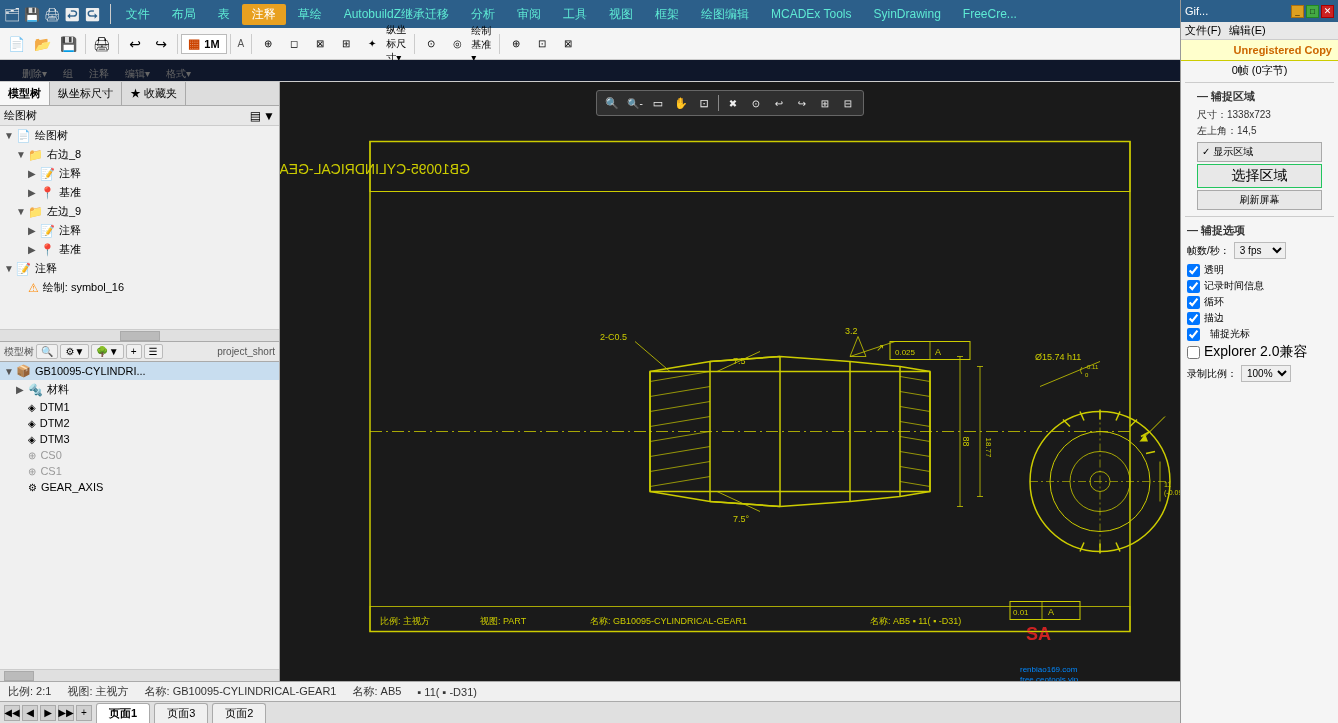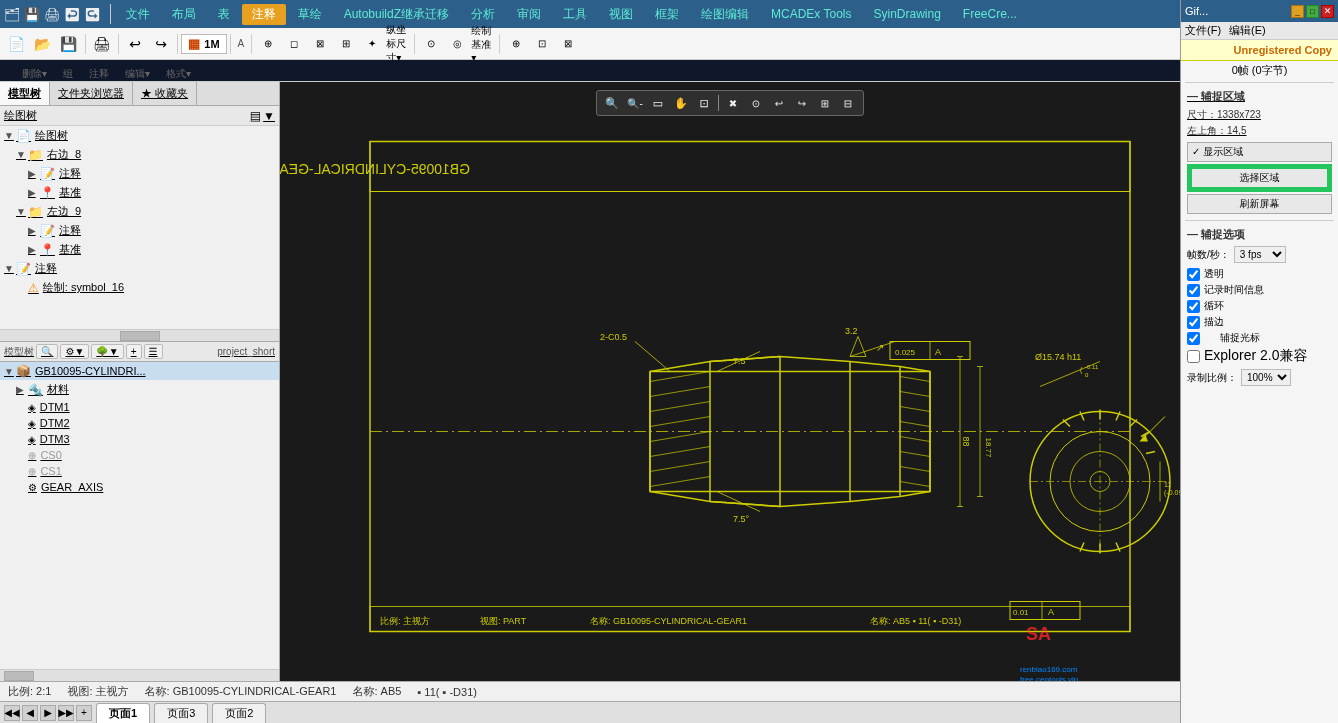--- a/index.html
+++ b/index.html
@@ -118,29 +118,29 @@
 
       <div id="ribbon-tabs">
 
         <span style="font-size:10px; color:#666; padding:0 8px; display:flex; align-items:center;">删除▾</span>
         <span style="font-size:10px; color:#666; padding:0 8px; display:flex; align-items:center;">组</span>
         <span style="font-size:10px; color:#666; padding:0 8px; display:flex; align-items:center;">注释</span>
         <span style="font-size:10px; color:#666; padding:0 8px; display:flex; align-items:center;">编辑▾</span>
         <span style="font-size:10px; color:#666; padding:0 8px; display:flex; align-items:center;">格式▾</span>
       </div>
 
-      <div style="display:flex; flex:1; overflow:hidden; height:calc(723px - 28px - 32px - 22px - 20px);text-decoration:underline;">
+      <div style="display:flex; flex:1; overflow:hidden; height:calc(723px - 28px - 32px - 22px - 20px);">
 
         <div id="left-panel" style="width:280px; display:flex; flex-direction:column; background:#f0f0f0; border-right:1px solid #aaa;">
 
           <div style="display:flex; flex-direction:column; border-bottom:1px solid #aaa; flex:1; max-height:260px;">
 
             <div id="panel-tabs" style="display:flex; background:#ddd; border-bottom:1px solid #aaa;">
               <span class="panel-tab active">模型树</span>
-              <span class="panel-tab">文件夹浏览器</span>
+              <span class="panel-tab">纵坐标尺寸</span>
               <span class="panel-tab" style="display:flex; align-items:center;">★ 收藏夹</span>
             </div>
 
             <div style="display:flex; align-items:center; background:#e8e8e8; border-bottom:1px solid #ccc; padding:2px 4px; gap:2px;">
               <span style="font-size:11px;">绘图树</span>
               <span style="margin-left:auto; font-size:12px; cursor:pointer;">▤</span>
               <span style="font-size:12px; cursor:pointer;">▼</span>
             </div>
 
             <div id="panel-content" style="overflow-y:auto; flex:1;">
@@ -464,28 +464,28 @@
         <span>Unregistered Copy</span>
       </div>
 
 
       <div style="padding:2px 6px; font-size:11px; text-align:center;">
         <span>0帧 (0字节)</span>
       </div>
 
       <hr style="border:none; border-top:1px solid #ccc; margin:2px 4px;">
 
-      <div style="padding:4px 6px;text-decoration:underline;">
+      <div style="padding:4px 16px;">
         <div style="font-size:11px; font-weight:bold; color:#333; margin-bottom:4px;">— 辅捉区域</div>
         <div style="font-size:10px; color:#333; margin-bottom:2px;">尺寸：1338x723</div>
         <div style="font-size:10px; color:#333; margin-bottom:4px;">左上角：14,5</div>
         <button style="font-size:10px; padding:2px 4px; background:#e8e8e8; border:1px solid #aaa; cursor:pointer; width:100%; margin-bottom:2px; text-align:left;">
           <span>✓ 显示区域</span>
         </button>
-        <button style="font-size:10px; padding:2px 4px; background:#e8e8e8; border:5px solid #22c55e; cursor:pointer; width:100%; margin-bottom:2px;">
+        <button style="font-size:14px; padding:2px 4px; background:#e8e8e8; border:1px solid #22c55e; cursor:pointer; width:100%; margin-bottom:2px;">
           <span>选择区域</span>
         </button>
         <button style="font-size:10px; padding:2px 4px; background:#e8e8e8; border:1px solid #aaa; cursor:pointer; width:100%;">
           <span>刷新屏幕</span>
         </button>
       </div>
 
       <hr style="border:none; border-top:1px solid #ccc; margin:2px 4px;">
 
       <div style="padding:4px 6px; flex:1; overflow-y:auto;">
@@ -509,21 +509,21 @@
           <span style="font-size:10px;">记录时间信息</span>
         </div>
         <div style="display:flex; align-items:center; gap:4px; margin-bottom:2px;">
           <input type="checkbox" checked="" style="">
           <span style="font-size:10px;">循环</span>
         </div>
         <div style="display:flex; align-items:center; gap:4px; margin-bottom:2px;">
           <input type="checkbox" checked="" style="">
           <span style="font-size:10px;">描边</span>
         </div>
-        <div style="display:flex; align-items:center; gap:20px; margin-bottom:2px;">
+        <div style="display:flex; align-items:center; gap:10px; margin-bottom:2px;">
           <input type="checkbox" checked="" style="">
           <span style="font-size:10px;">辅捉光标</span>
         </div>
         <div style="display:flex; align-items:center; gap:4px; margin-bottom:4px;">
           <input type="checkbox" style="">
           <span style="font-size:14px;">Explorer 2.0兼容</span>
         </div>
 
         <div style="display:flex; align-items:center; gap:4px;">
           <span style="font-size:10px;">录制比例：</span>

